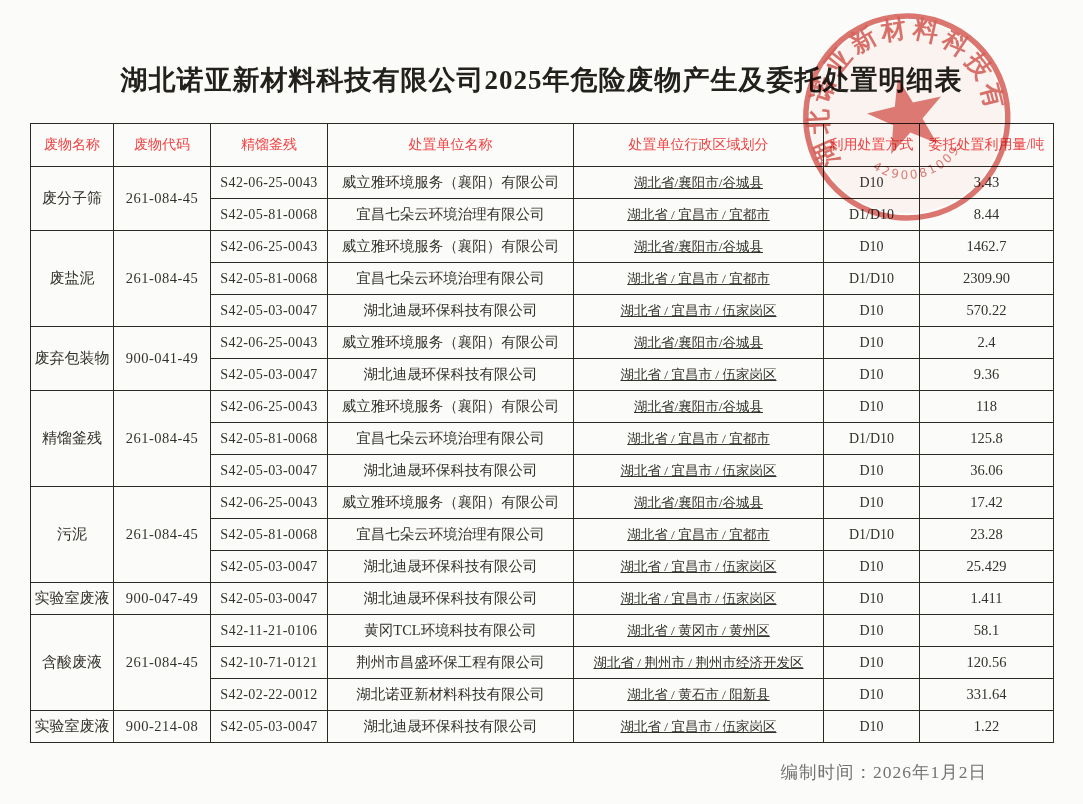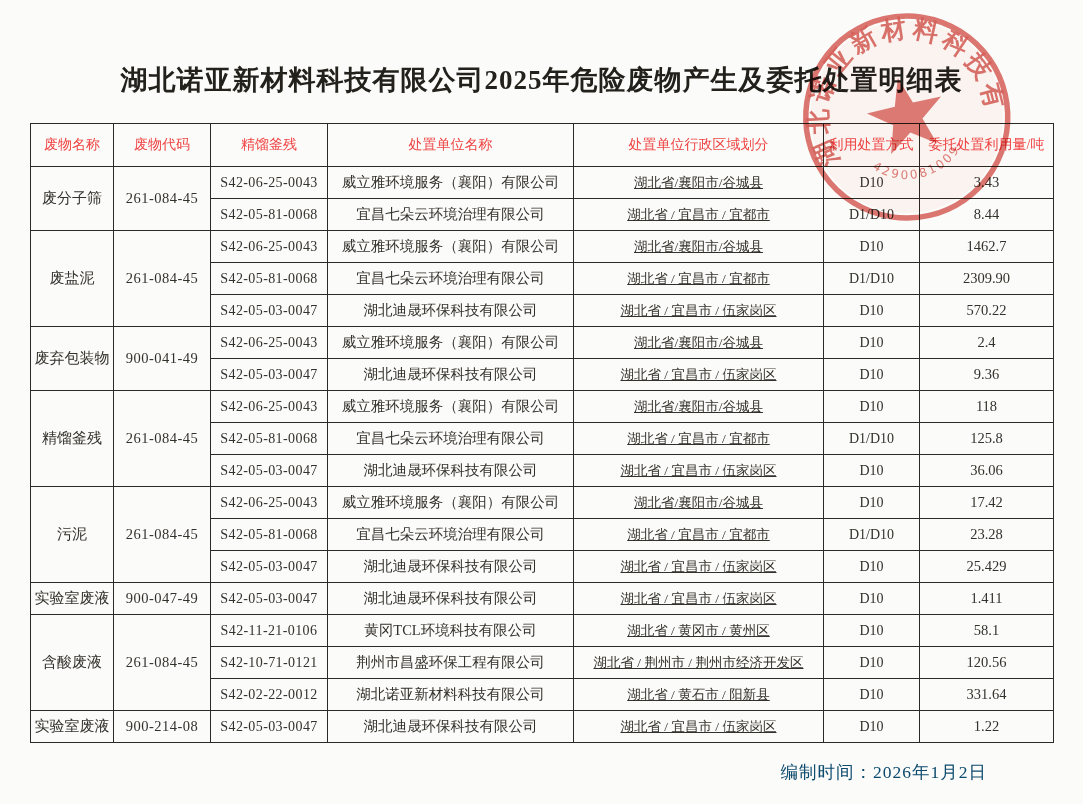--- a/index.html
+++ b/index.html
@@ -44,21 +44,21 @@
   .c-lic    { font-size: 14px; letter-spacing: 0.4px; }
   .c-comp   { font-size: 14.5px; }
   .c-region { font-size: 13.5px; text-decoration: underline; }
   .c-method { font-size: 14px; }
   .c-amt    { font-size: 14.5px; color: #53514b; }
 
   .doc-footer {
     position: absolute;
     top: 760px; right: 96px;
     font-size: 17.5px;
-    color: #0c4a6e;
+    color: #737373;
     letter-spacing: 1px;
   }
 
   .stamp {
     position: absolute;
     left: 788px; top: 4px;
     width: 238px; height: 228px;
     transform: rotate(-13deg);
     mix-blend-mode: multiply;
     opacity: 0.88;

